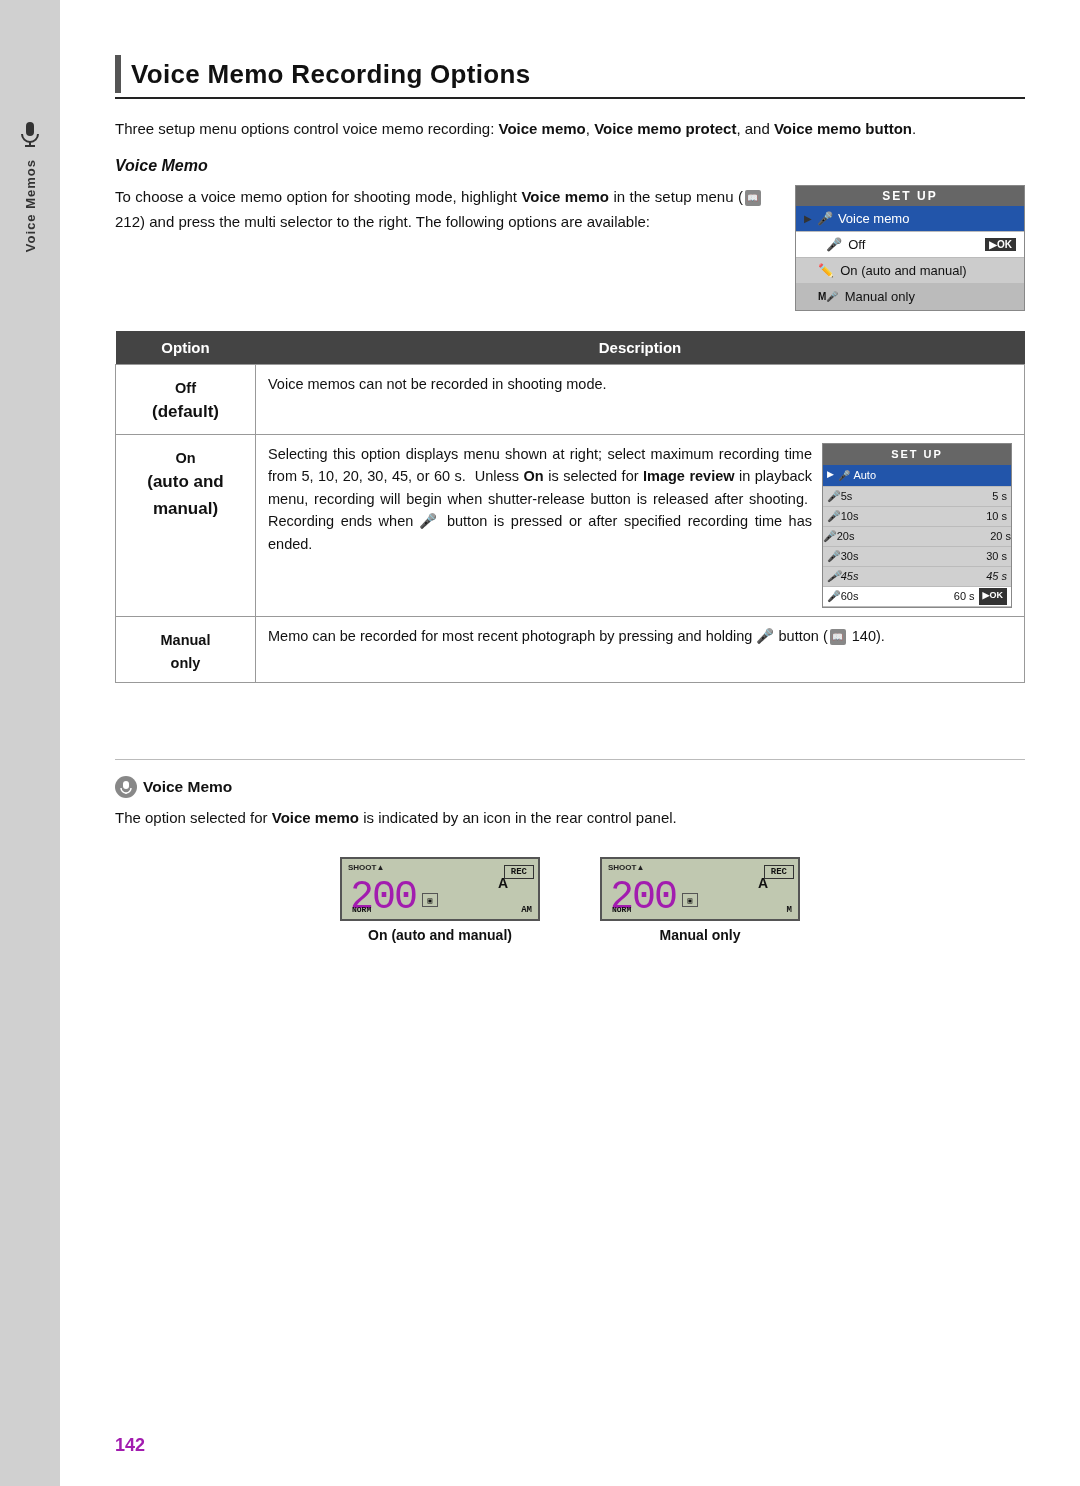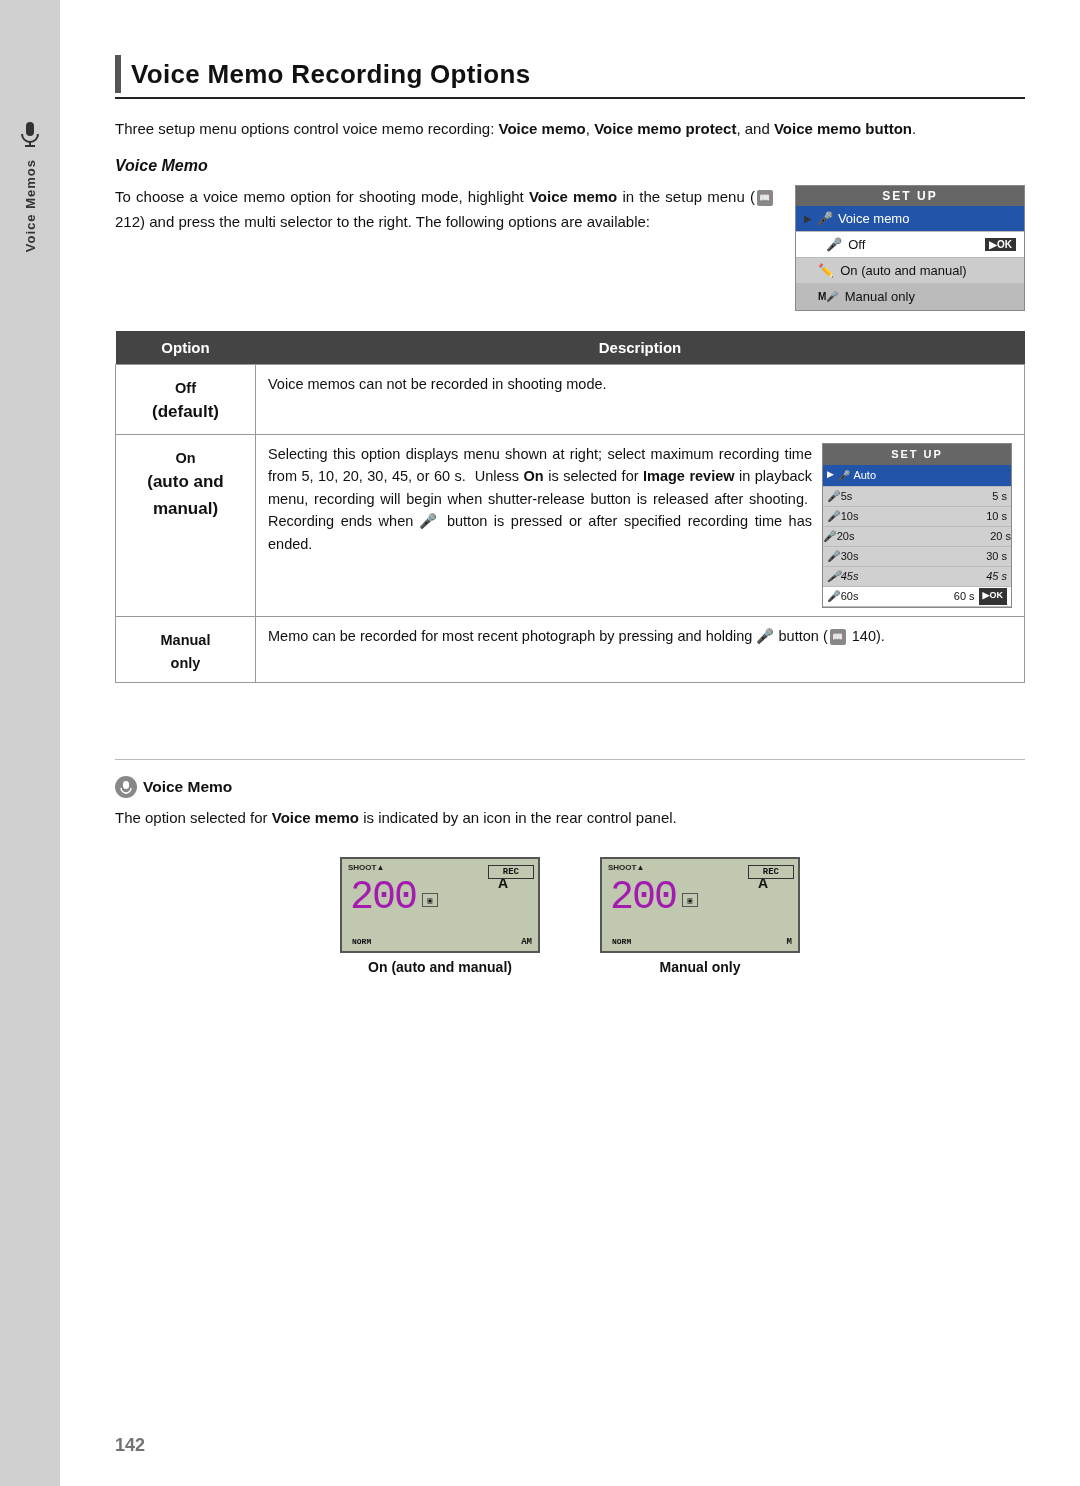--- a/index.html
+++ b/index.html
@@ -91,21 +91,21 @@
 
     .section-heading {
       font-style: italic;
       font-weight: bold;
       font-size: 16px;
       margin-bottom: 10px;
     }
 
     .two-col {
       display: flex;
-      gap: 20px;
+      gap: 32px;
       margin-bottom: 20px;
     }
 
     .col-text {
       flex: 1;
       font-size: 15px;
       line-height: 1.65;
       text-align: justify;
     }
 
@@ -291,21 +291,21 @@
     .lcd-panel-wrap {
       display: flex;
       flex-direction: column;
       align-items: center;
     }
 
     .lcd-panel {
       border: 2px solid #555;
       background: #c0c8b0;
       width: 200px;
-      height: 96px;
+      height: 64px;
       position: relative;
       display: flex;
       align-items: center;
       justify-content: center;
       font-family: 'Courier New', monospace;
       overflow: hidden;
     }
 
     .lcd-top-row {
       position: absolute;
@@ -324,40 +324,40 @@
       font-weight: 400;
       color: #a21caf;
       letter-spacing: -2px;
       position: absolute;
       top: 18px;
       left: 10px;
     }
 
     .lcd-rec-box {
       border: 1.5px solid #333;
-      padding: 1px 14px;
+      padding: 1px 6px;
       font-size: 9px;
       font-weight: bold;
       background: #c0c8b0;
     }
 
     .lcd-label {
       font-size: 14px;
       font-weight: bold;
       margin-top: 6px;
       text-align: center;
     }
 
     .page-number {
       position: absolute;
       bottom: 30px;
       left: 60px;
       font-size: 18px;
       font-weight: bold;
-      color: #737373;
+      color: #a21caf;
       padding-left: 55px;
     }
 
     
     .hr-line {
       border: none;
       border-top: 1px solid #bbb;
       margin: 20px 0 16px 0;
     }
 

